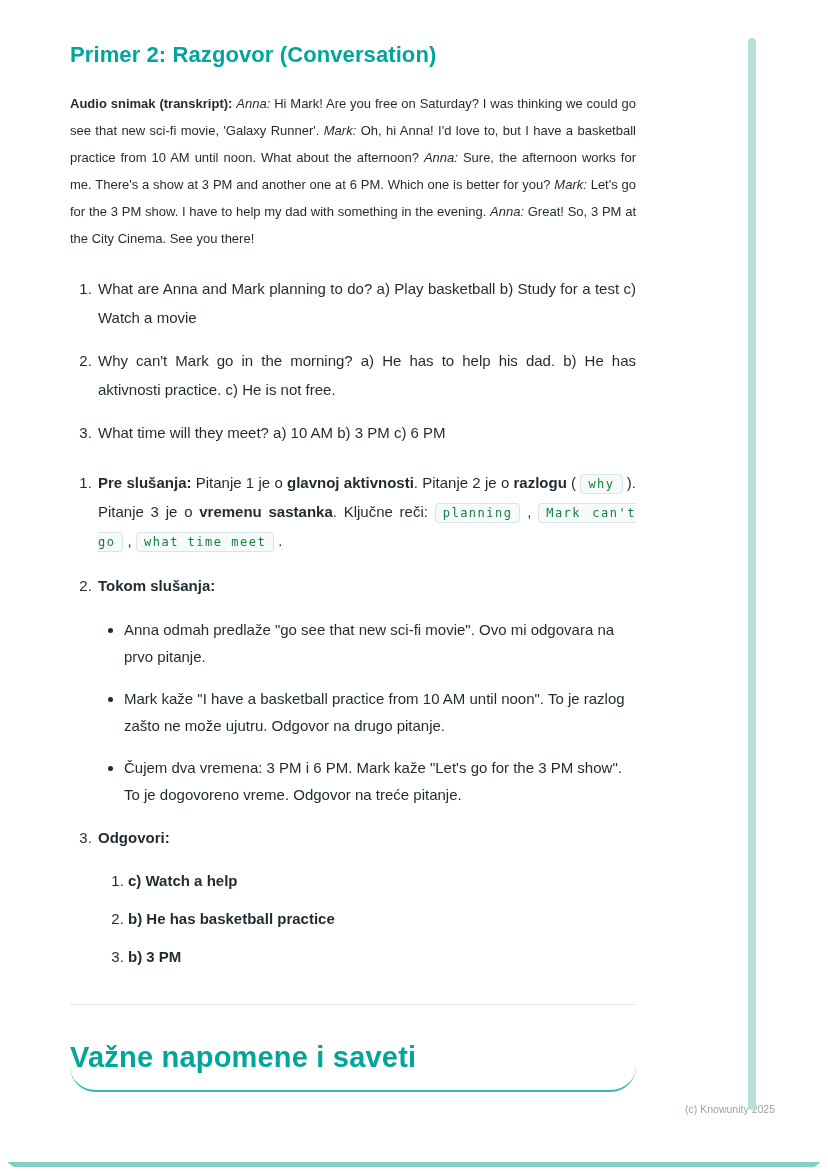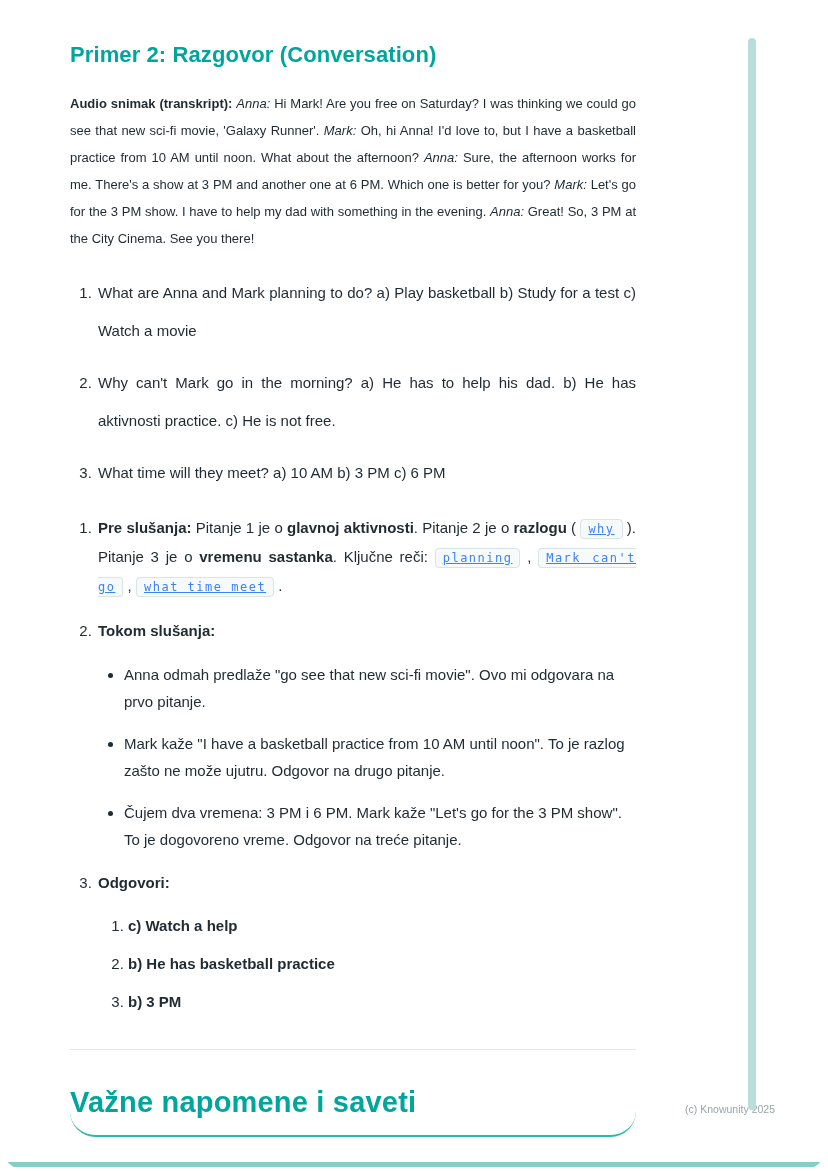--- a/index.html
+++ b/index.html
@@ -34,41 +34,40 @@
   .i { font-style: italic; }
   .subhead {
     margin-top: 30px;
     font-size: 15.5px;
     font-weight: 700;
   }
   ol.questions {
     margin-top: 22px;
     padding-left: 26px;
     font-size: 15px;
-    line-height: 38px;
+    line-height: 29px;
   }
   ol.questions > li { margin-bottom: 14px; text-align: justify; padding-left: 2px; }
   ol.process {
     margin-top: 22px;
     padding-left: 26px;
     font-size: 15px;
     line-height: 28px;
   }
   ol.process > li { margin-bottom: 16px; text-align: justify; padding-left: 2px; }
   .chip {
     font-family: "DejaVu Sans Mono", monospace;
     font-size: 12px;
     letter-spacing: 1.5px;
-    color: #3b82f6;
+    color: #15803d;
     background: #f7fafa;
     border: 1px solid #d9e4e4;
     border-radius: 4px;
     padding: 2px 7px;
     white-space: normal;
-    text-decoration: underline;
   }
   ul.bullets {
     margin-top: 16px;
     padding-left: 26px;
     list-style: disc;
     font-weight: 400;
   }
   ul.bullets > li { margin-bottom: 15px; text-align: left; line-height: 27px; }
   ol.answers {
     margin-top: 16px;

